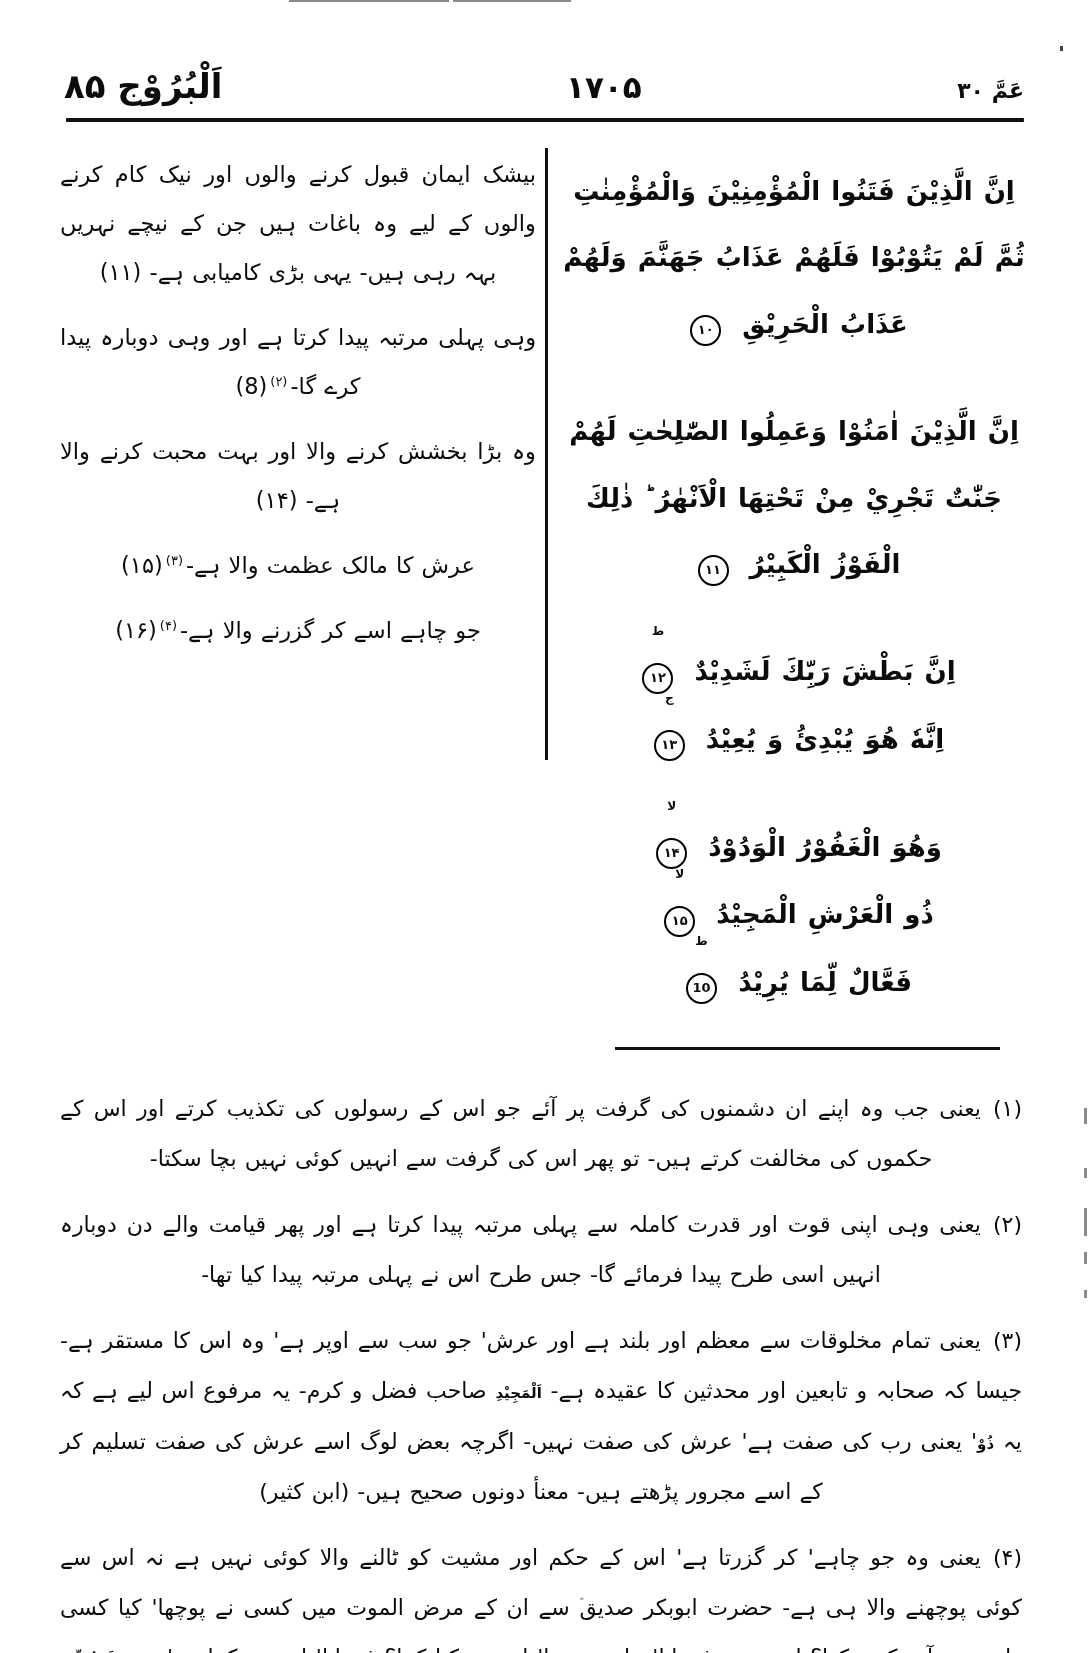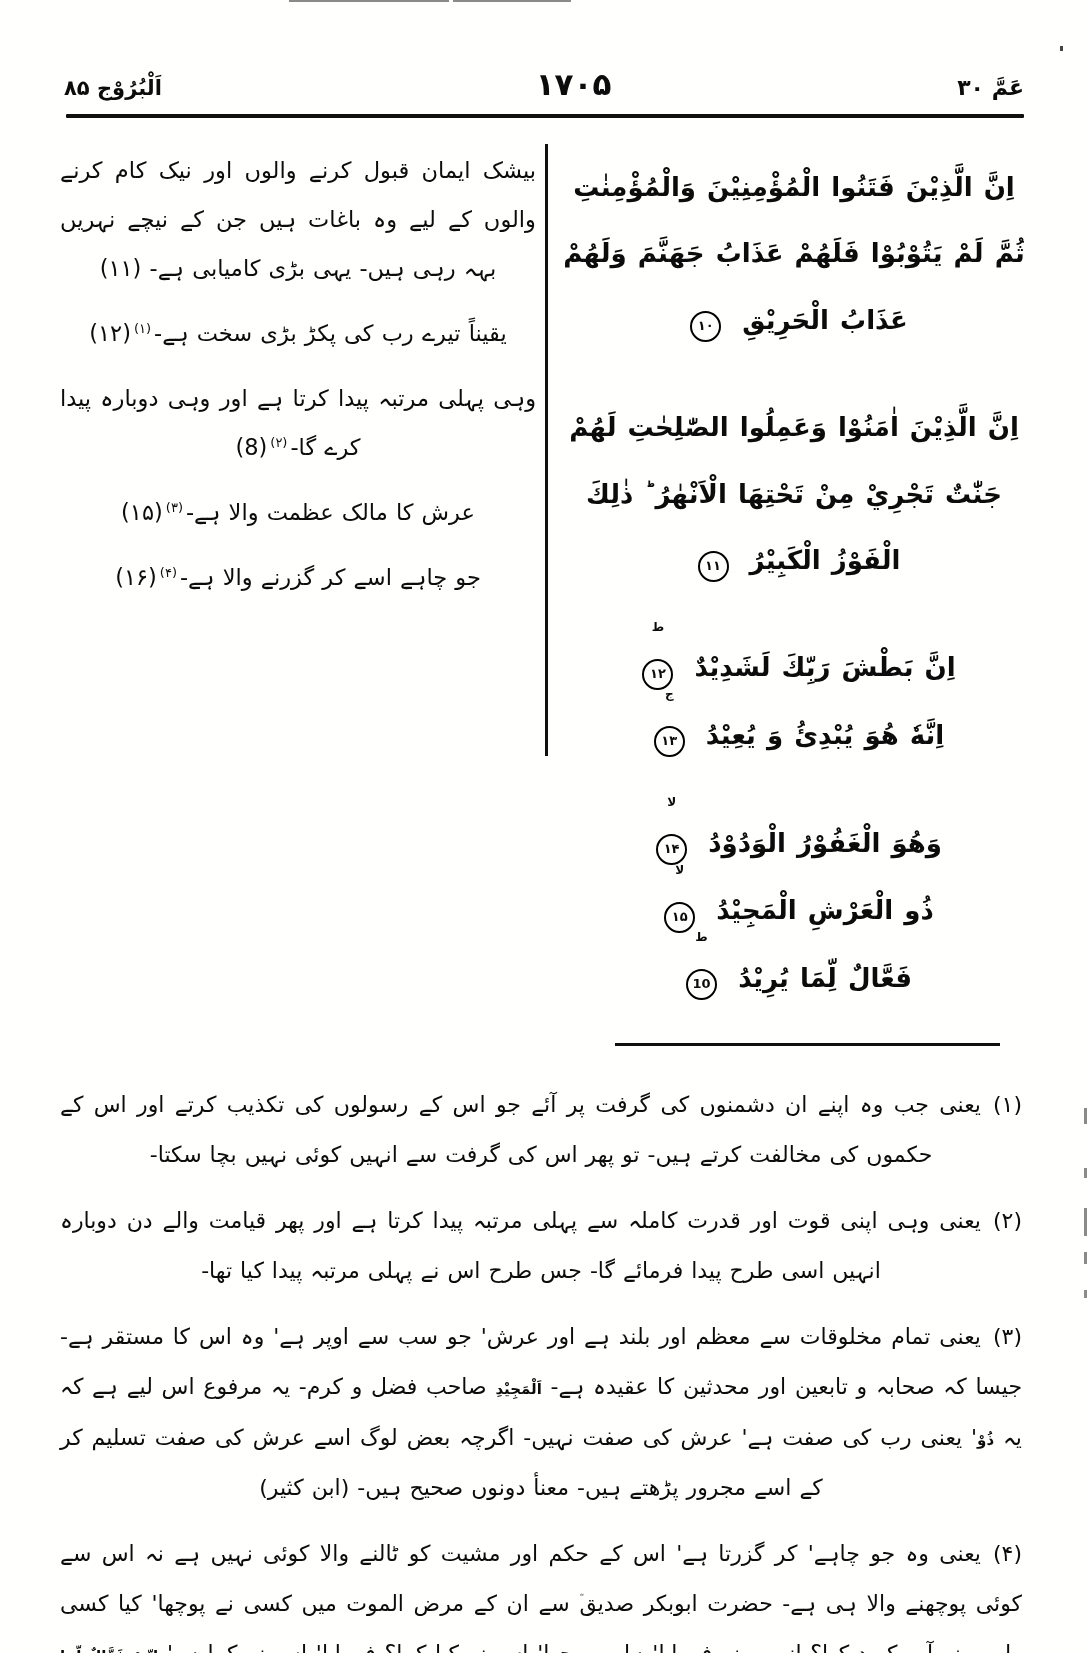--- a/index.html
+++ b/index.html
@@ -18,21 +18,21 @@
   .artifact { position:absolute; background:#8a8a8a; }
   .artifact.dot { background:#444; }
 
   
   .header {
     display:flex; justify-content:space-between; align-items:baseline;
     padding:66px 64px 0 64px;
   }
   .h-juz   { font-size:22px; font-weight:bold; letter-spacing:1px; }
   .h-page  { font-size:31px; font-weight:bold; transform:translatex(14px); }
-  .h-surah { font-size:21px; font-weight:bold; }
+  .h-surah { font-size:34px; font-weight:bold; }
   .header-rule {
     height:4px; background:#101010;
     margin:12px 64px 0 66px;
     border-radius:1px;
   }
 
   
   .columns { display:flex; flex-direction:row; margin:20px 58px 0 60px; }
   .arabic-col { width:472px; padding-top:16px; }
   .col-divider { width:3px; background:#101010; height:612px; margin:6px 10px 0 9px; }
@@ -110,22 +110,22 @@
         <div class="averse gap"><span>اِنَّ الَّذِيْنَ اٰمَنُوْا وَعَمِلُوا الصّٰلِحٰتِ لَهُمْ جَنّٰتٌ تَجْرِيْ مِنْ تَحْتِهَا الْاَنْهٰرُ ؕ ذٰلِكَ الْفَوْزُ الْكَبِيْرُ</span> <span class="amark"><span class="acircle">۱۱</span></span></div>
         <div class="averse"><span>اِنَّ بَطْشَ رَبِّكَ لَشَدِيْدٌ</span> <span class="amark"><span class="waqf">ط</span><span class="acircle">۱۲</span></span></div>
         <div class="averse gap"><span>اِنَّهٗ هُوَ يُبْدِئُ وَ يُعِيْدُ</span> <span class="amark"><span class="waqf">ج</span><span class="acircle">۱۳</span></span></div>
         <div class="averse"><span>وَهُوَ الْغَفُوْرُ الْوَدُوْدُ</span> <span class="amark"><span class="waqf">لا</span><span class="acircle">۱۴</span></span></div>
         <div class="averse"><span>ذُو الْعَرْشِ الْمَجِيْدُ</span> <span class="amark"><span class="waqf">لا</span><span class="acircle">۱۵</span></span></div>
         <div class="averse"><span>فَعَّالٌ لِّمَا يُرِيْدُ</span> <span class="amark"><span class="waqf">ط</span><span class="acircle">10</span></span></div>
       </div>
     <div class="col-divider"></div>
     <div class="urdu-col">
         <p class="uverse"><span>بیشک ایمان قبول کرنے والوں اور نیک کام کرنے والوں کے لیے وہ باغات ہیں جن کے نیچے نہریں بہہ رہی ہیں- یہی بڑی کامیابی ہے-</span> <span class="unum">(۱۱)</span></p>
-        <p class="uverse"><span>یقیناً تیرے رب کی پکڑ بڑی سخت ہے-</span><sup>(۱)</sup><span class="unum">(۱۲)</span></p>
         <p class="uverse"><span>وہی پہلی مرتبہ پیدا کرتا ہے اور وہی دوبارہ پیدا کرے گا-</span><sup>(۲)</sup><span class="unum">(8)</span></p>
+        <p class="uverse"><span>وہ بڑا بخشش کرنے والا اور بہت محبت کرنے والا ہے-</span> <span class="unum">(۱۴)</span></p>
         <p class="uverse"><span>عرش کا مالک عظمت والا ہے-</span><sup>(۳)</sup><span class="unum">(۱۵)</span></p>
         <p class="uverse"><span>جو چاہے اسے کر گزرنے والا ہے-</span><sup>(۴)</sup><span class="unum">(۱۶)</span></p>
       </div>
   </div>
 
   <div class="footnote-sep"></div>
   <div class="footnotes">
       <p class="footnote"><span class="fn-marker">(۱)</span><span>یعنی جب وہ اپنے ان دشمنوں کی گرفت پر آئے جو اس کے رسولوں کی تکذیب کرتے اور اس کے حکموں کی مخالفت کرتے ہیں- تو پھر اس کی گرفت سے انہیں کوئی نہیں بچا سکتا-</span></p>
       <p class="footnote"><span class="fn-marker">(۲)</span><span>یعنی وہی اپنی قوت اور قدرت کاملہ سے پہلی مرتبہ پیدا کرتا ہے اور پھر قیامت والے دن دوبارہ انہیں اسی طرح پیدا فرمائے گا- جس طرح اس نے پہلی مرتبہ پیدا کیا تھا-</span></p>
       <p class="footnote"><span class="fn-marker">(۳)</span><span>یعنی تمام مخلوقات سے معظم اور بلند ہے اور عرش' جو سب سے اوپر ہے' وہ اس کا مستقر ہے- جیسا کہ صحابہ و تابعین اور محدثین کا عقیدہ ہے- </span><span class="arabic-inline">اَلْمَجِيْدِ</span><span> صاحب فضل و کرم- یہ مرفوع اس لیے ہے کہ یہ </span><span class="arabic-inline">ذُوْ</span><span>' یعنی رب کی صفت ہے' عرش کی صفت نہیں- اگرچہ بعض لوگ اسے عرش کی صفت تسلیم کر کے اسے مجرور پڑھتے ہیں- معنأ دونوں صحیح ہیں- (ابن کثیر)</span></p>

